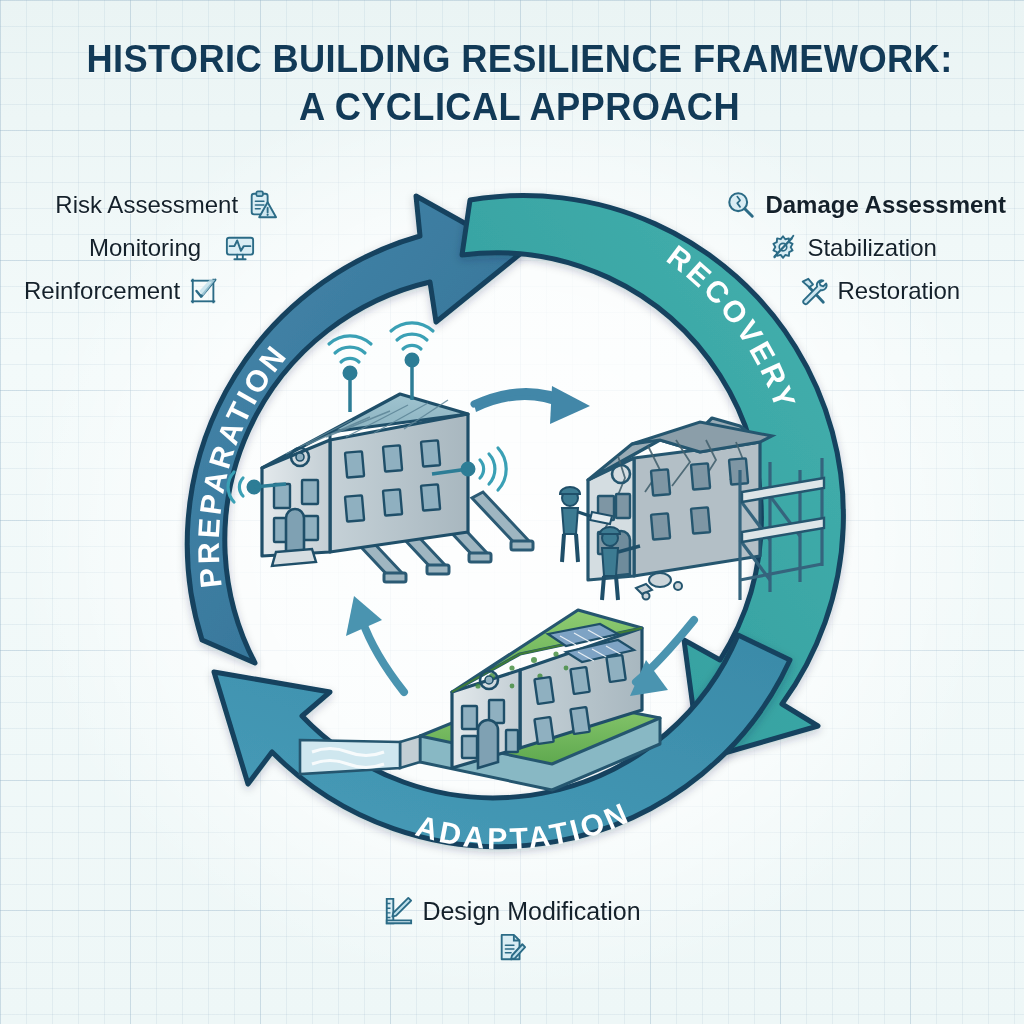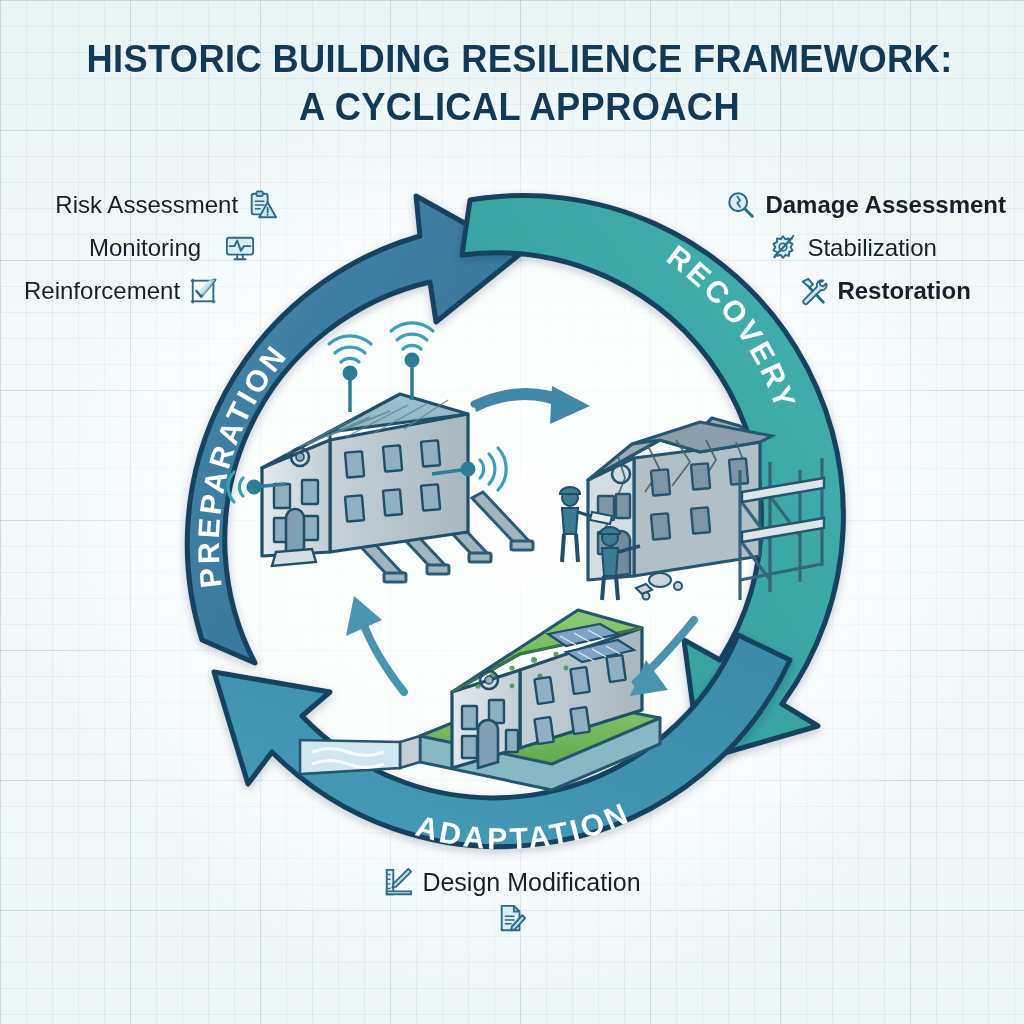--- a/index.html
+++ b/index.html
@@ -48,22 +48,22 @@
   }
   .labels.left{left:18px;top:190px;align-items:flex-end;}
   .labels.left .row{justify-content:flex-end;}
   .labels.left .row.r1{padding-right:0px;}
   .labels.left .row.r2{padding-right:22px;gap:24px;}
   .labels.left .row.r3{padding-right:58px;margin-left:6px;}
   .labels.right{right:18px;top:190px;}
   .labels.right .row{justify-content:flex-start;}
   .labels.right .row.r1{padding-left:0px;font-weight:bold;}
   .labels.right .row.r2{padding-left:42px;}
-  .labels.right .row.r3{padding-left:72px;font-weight:bold;}
-  .labels.bottom{left:0;right:0;top:867px;text-align:right;}
+  .labels.right .row.r3{padding-left:72px;}
+  .labels.bottom{left:0;right:0;top:896px;text-align:right;}
   .labels.bottom .row{justify-content:center;margin-bottom:7px;font-size:25px;}
   .ico{width:30px;height:30px;flex:0 0 30px;display:block;}
 
   
   .arcsvg{position:absolute;left:0;top:0;width:1024px;height:1024px;}
   .arclabel{
     font-family:"Liberation Sans","DejaVu Sans",sans-serif;
     font-size:30px;font-weight:bold;fill:#ffffff;letter-spacing:3.2px;
   }
 </style>

